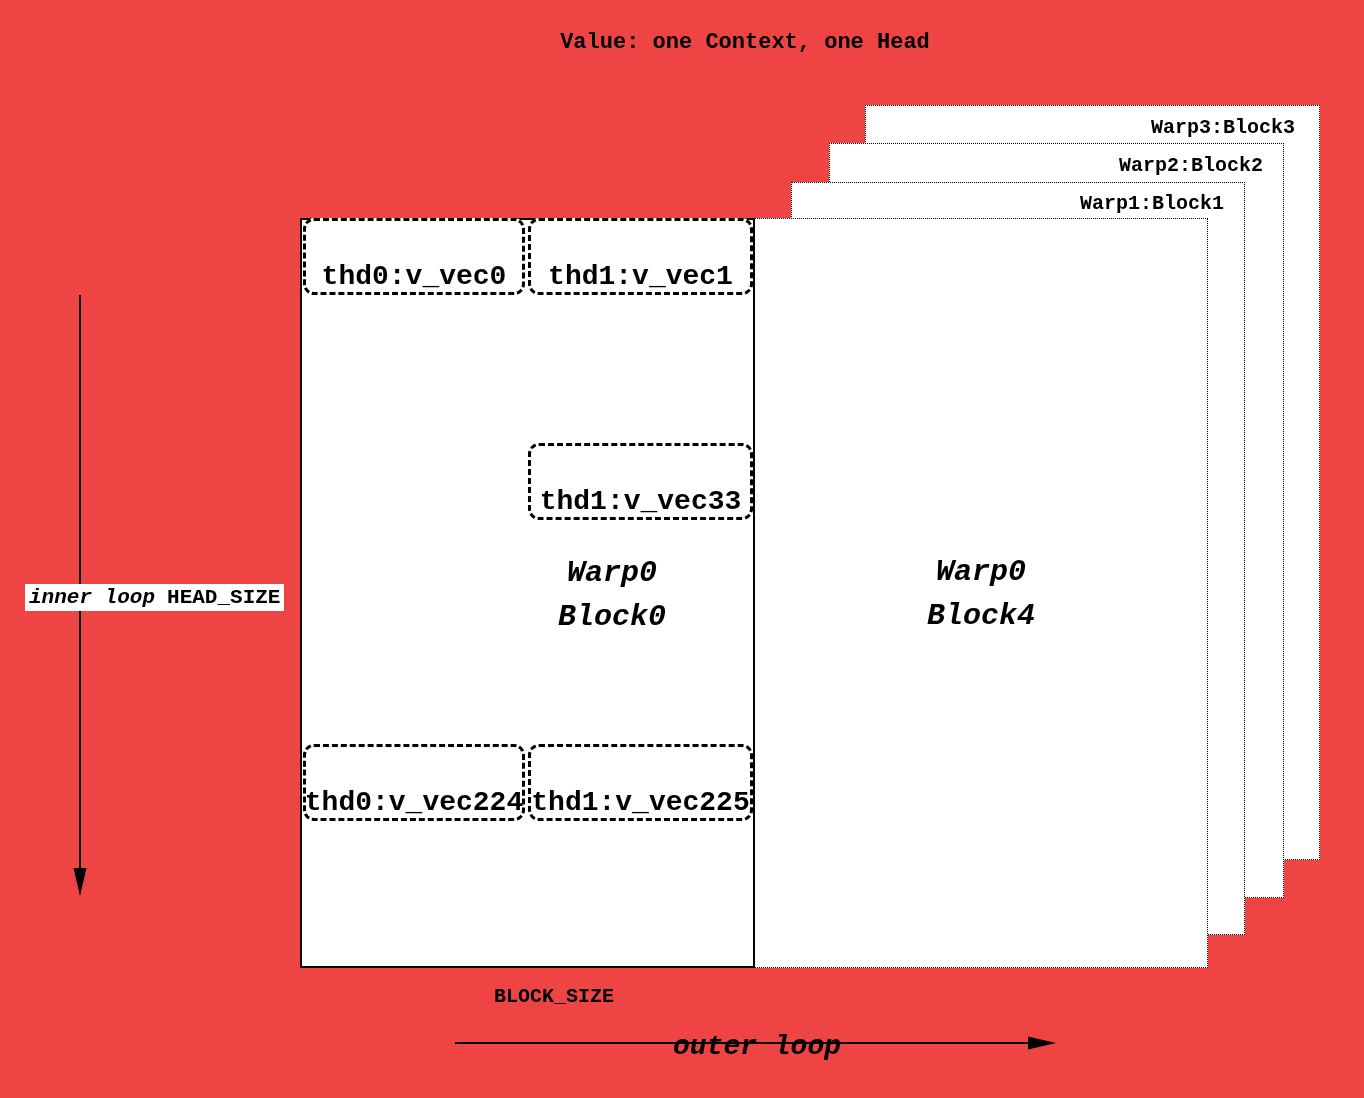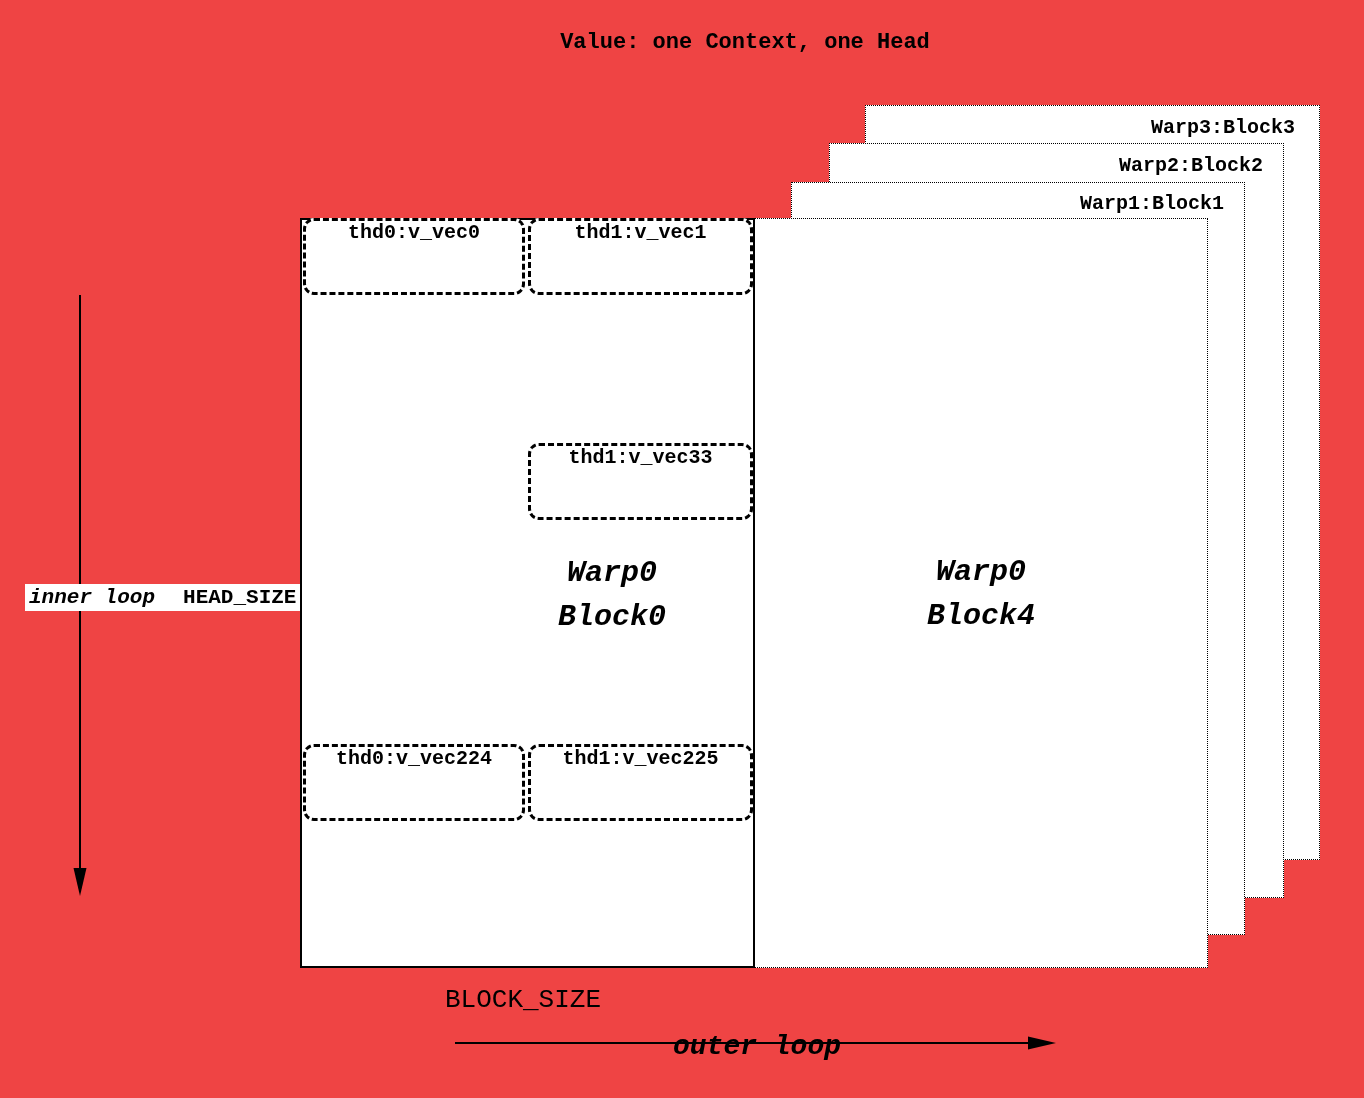--- a/index.html
+++ b/index.html
@@ -40,42 +40,42 @@
   .block-name {
     position:absolute; text-align:center; font-size:30px; font-weight:bold;
     font-style:italic; line-height:1.45; white-space:nowrap;
   }
   .front-name { left:50%; top:332px; transform:translateX(-50%); }
   .main-name  { left:310px; top:332px; transform:translateX(-50%); }
 
   
   .vec-box {
     position:absolute; height:77px; border:3px dashed #000; border-radius:11px;
-    background:#fff; display:flex; align-items:flex-start; justify-content:center;
-    font-size:20px; font-weight:bold; white-space:nowrap; z-index:2;
+    background:#fff; display:flex; align-items:flex-end; justify-content:center;
+    font-size:28px; font-weight:bold; white-space:nowrap; z-index:2;
   }
   .vb-left  { left:1px;   width:222px; }
   .vb-right { left:226px; width:225px; }
   .row1 { top:-2px; }
   .row2 { top:223px; }
   .row3 { top:524px; }
 
   
   .arrows { left:0; top:0; z-index:6; pointer-events:none; }
 
   
   .inner-label {
     left:25px; top:584px; z-index:7; background:#fff; padding:2px 4px;
     font-size:21px; font-weight:bold; white-space:nowrap;
   }
   .inner-label .it { font-style:italic; }
-  .inner-label .hs { margin-left:28px; }
+  .inner-label .hs { margin-left:12px; }
   .block-size-label {
-    left:523px; top:985px; transform:translateX(-50%);
-    font-size:26px; font-weight:normal; z-index:6; white-space:nowrap;
+    left:554px; top:985px; transform:translateX(-50%);
+    font-size:20px; font-weight:bold; z-index:6; white-space:nowrap;
   }
   .outer-label {
     left:757px; top:1031px; transform:translateX(-50%);
     font-size:28px; font-weight:bold; font-style:italic; z-index:7; white-space:nowrap;
   }
 </style>
 </head>
 <body>
 
 <div class="stage">

